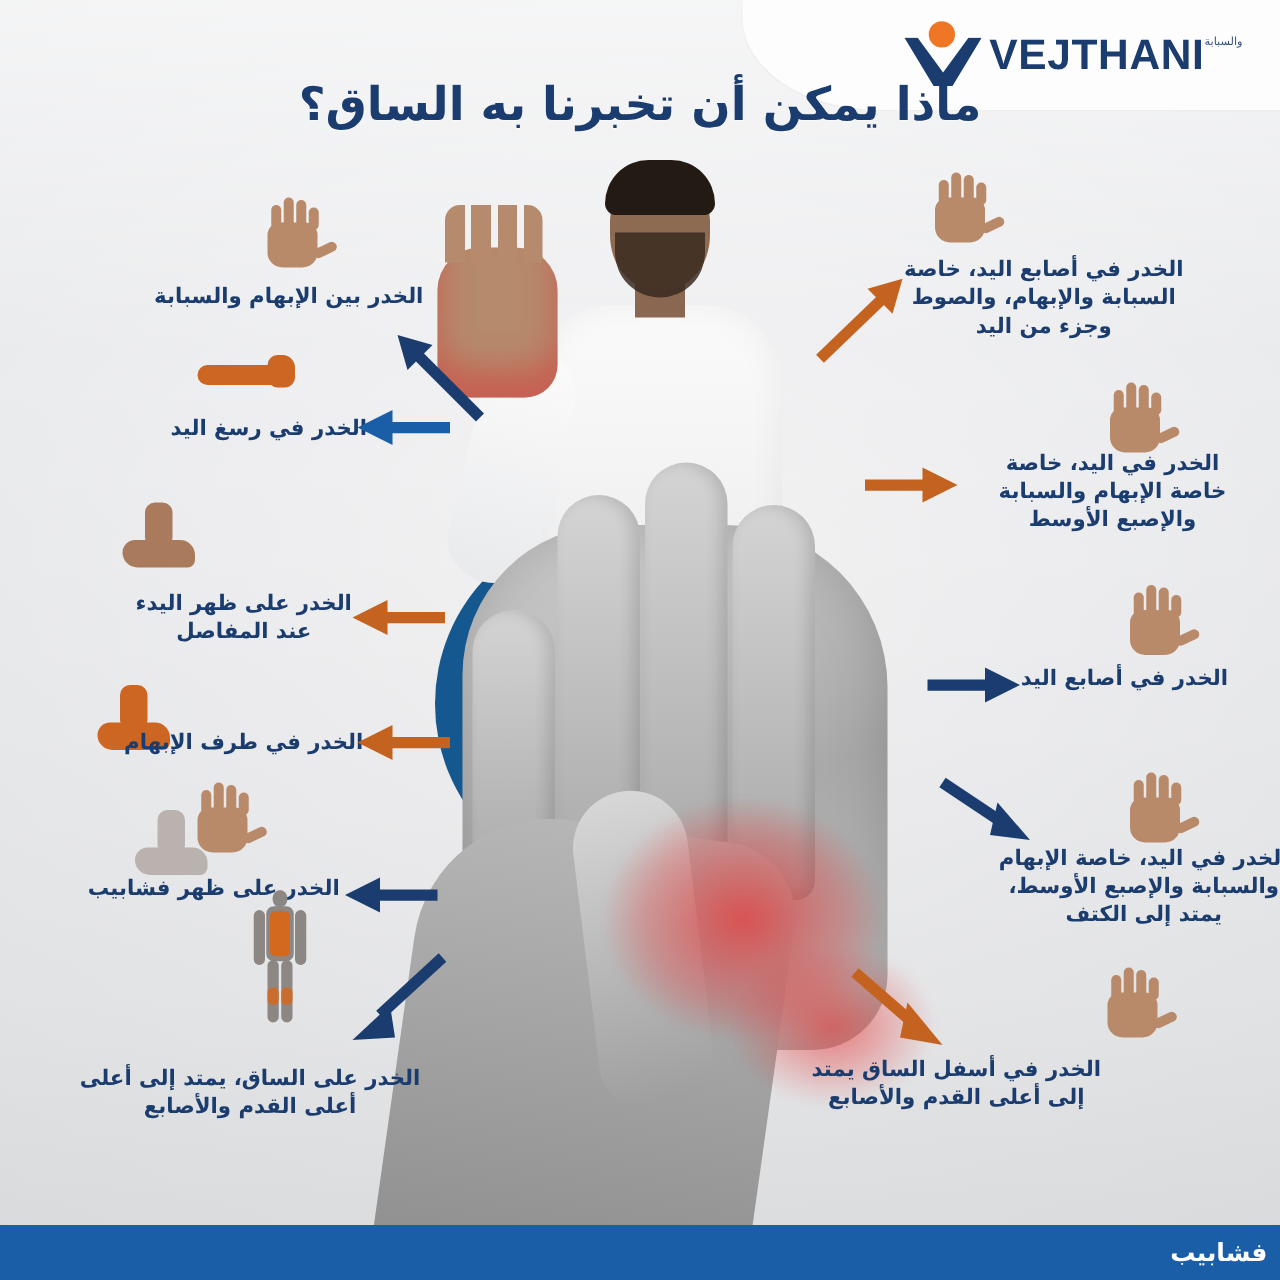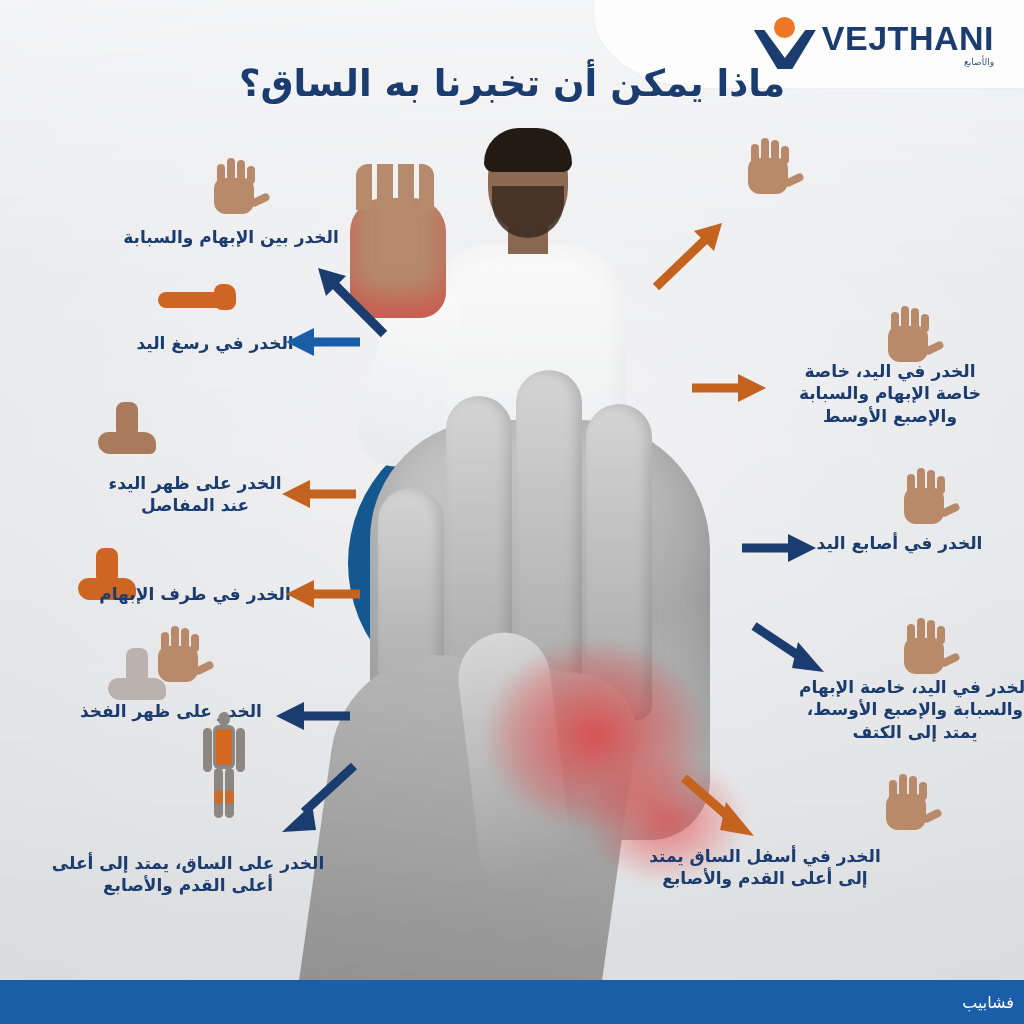--- a/index.html
+++ b/index.html
@@ -36,21 +36,21 @@
   .logo-mark{position:relative;width:62px;height:52px;}
   .logo-mark .head{
     position:absolute;left:20px;top:0;width:21px;height:21px;border-radius:50%;
     background:#ee7625;
   }
   .logo-mark .vbody{
     position:absolute;left:0;top:13px;width:62px;height:39px;
     background:#1b3c6e;
     clip-path:polygon(0% 0%, 17% 0%, 50% 72%, 83% 0%, 100% 0%, 62% 100%, 38% 100%);
   }
-  .logo-word{display:flex;flex-direction:column;line-height:1;margin-top:2px;}
+  .logo-word{display:flex;flex-direction:row;line-height:1;margin-top:2px;}
   .logo-word .main{
     font-family:"Liberation Sans",sans-serif;
     font-size:34px;font-weight:700;letter-spacing:.5px;color:#1b3c6e;
   }
   .logo-word .sub{
     font-size:9px;letter-spacing:2px;color:#1b3c6e;text-align:right;
     margin-top:3px;opacity:.9;
   }
 
   .title{
@@ -198,42 +198,42 @@
 
   
   .arrow{position:absolute;}
 
   
   .footer{
     position:absolute;left:0;bottom:0;width:1024px;height:44px;
     background:#1b5ea8;display:flex;align-items:center;
   }
   .footer .txt{
-    color:#ffffff;font-size:16px;font-weight:normal;direction:ltr;
+    color:#ffffff;font-size:20px;font-weight:bold;direction:ltr;
     margin-left:22px;font-family:"Liberation Sans",sans-serif;
   }
   .footer .ar{font-family:"DejaVu Sans",sans-serif;margin-right:10px;}
 </style>
 </head>
 <body>
 
 <div id="poster">
 
   <div class="bg-soft"></div>
 
   <div class="logo-plate"></div>
 
   <div class="logo">
     <div class="logo-mark">
       <div class="head"></div>
       <div class="vbody"></div>
     </div>
     <div class="logo-word">
       <span class="main">VEJTHANI</span>
-      <span class="sub">والأصابع</span>
+      <span class="sub">والسبابة</span>
     </div>
   </div>
 
   <div class="title">ماذا يمكن أن تخبرنا به الساق؟</div>
 
   <div class="blue-circle"></div>
 
   <div class="person">
     <div class="body"></div>
     <div class="neck"></div>
@@ -257,20 +257,23 @@
   </div>
 
   <div class="icon icon-hand" style="left:742px;top:132px;">
     <div class="fgr g1"></div>
       <div class="fgr g2"></div>
       <div class="fgr g3"></div>
       <div class="fgr g4"></div>
     <div class="thmb"></div>
       <div class="palm"></div>
   </div>
+  <div class="label right" style="left:680px;top:205px;width:310px;">الخدر في أصابع اليد، خاصة
+السبابة والإبهام، والصوط
+وجزء من اليد</div>
   <svg class="arrow" style="left:650px;top:215px;" width="80" height="80" viewBox="0 0 80 80">
     <path d="M6 72 L58 22" stroke="#c4621f" stroke-width="9" fill="none"></path>
     <path d="M72 8 L44 16 L64 36 Z" fill="#c4621f"></path>
   </svg>
 
   <div class="icon icon-hand" style="left:882px;top:300px;">
     <div class="fgr g1"></div>
       <div class="fgr g2"></div>
       <div class="fgr g3"></div>
       <div class="fgr g4"></div>
@@ -380,38 +383,38 @@
       <div class="fgr g2"></div>
       <div class="fgr g3"></div>
       <div class="fgr g4"></div>
     <div class="thmb"></div>
       <div class="palm"></div>
   </div>
   <div class="icon icon-foot gray" style="left:108px;top:648px;">
     <div class="leg"></div>
       <div class="ft"></div>
   </div>
-  <div class="label left" style="left:40px;top:700px;width:262px;">الخدر على ظهر الفخذ</div>
+  <div class="label left" style="left:40px;top:700px;width:262px;">الخدر على ظهر فشابيب</div>
   <svg class="arrow" style="left:272px;top:694px;" width="80" height="44" viewBox="0 0 80 44">
     <path d="M78 22 L26 22" stroke="#1b3c6e" stroke-width="9" fill="none"></path>
     <path d="M4 22 L32 8 L32 36 Z" fill="#1b3c6e"></path>
   </svg>
 
   <div class="icon icon-body" style="left:196px;top:712px;">
     <div class="hd"></div>
       <div class="armL"></div>
       <div class="armR"></div>
     <div class="tr"></div>
       <div class="hot"></div>
     <div class="legL"></div>
       <div class="legR"></div>
     <div class="knee1"></div>
       <div class="knee2"></div>
   </div>
-  <div class="label left" style="left:38px;top:852px;width:300px;">الخدر على الساق، يمتد إلى أعلى
+  <div class="label left" style="left:50px;top:852px;width:300px;">الخدر على الساق، يمتد إلى أعلى
 أعلى القدم والأصابع</div>
   <svg class="arrow" style="left:268px;top:760px;" width="90" height="80" viewBox="0 0 90 80">
     <path d="M86 6 L36 52" stroke="#1b3c6e" stroke-width="9" fill="none"></path>
     <path d="M14 72 L44 44 L48 70 Z" fill="#1b3c6e"></path>
   </svg>
 
   <div class="footer">
     <span class="txt ar">فشابيب</span>
   </div>
 

